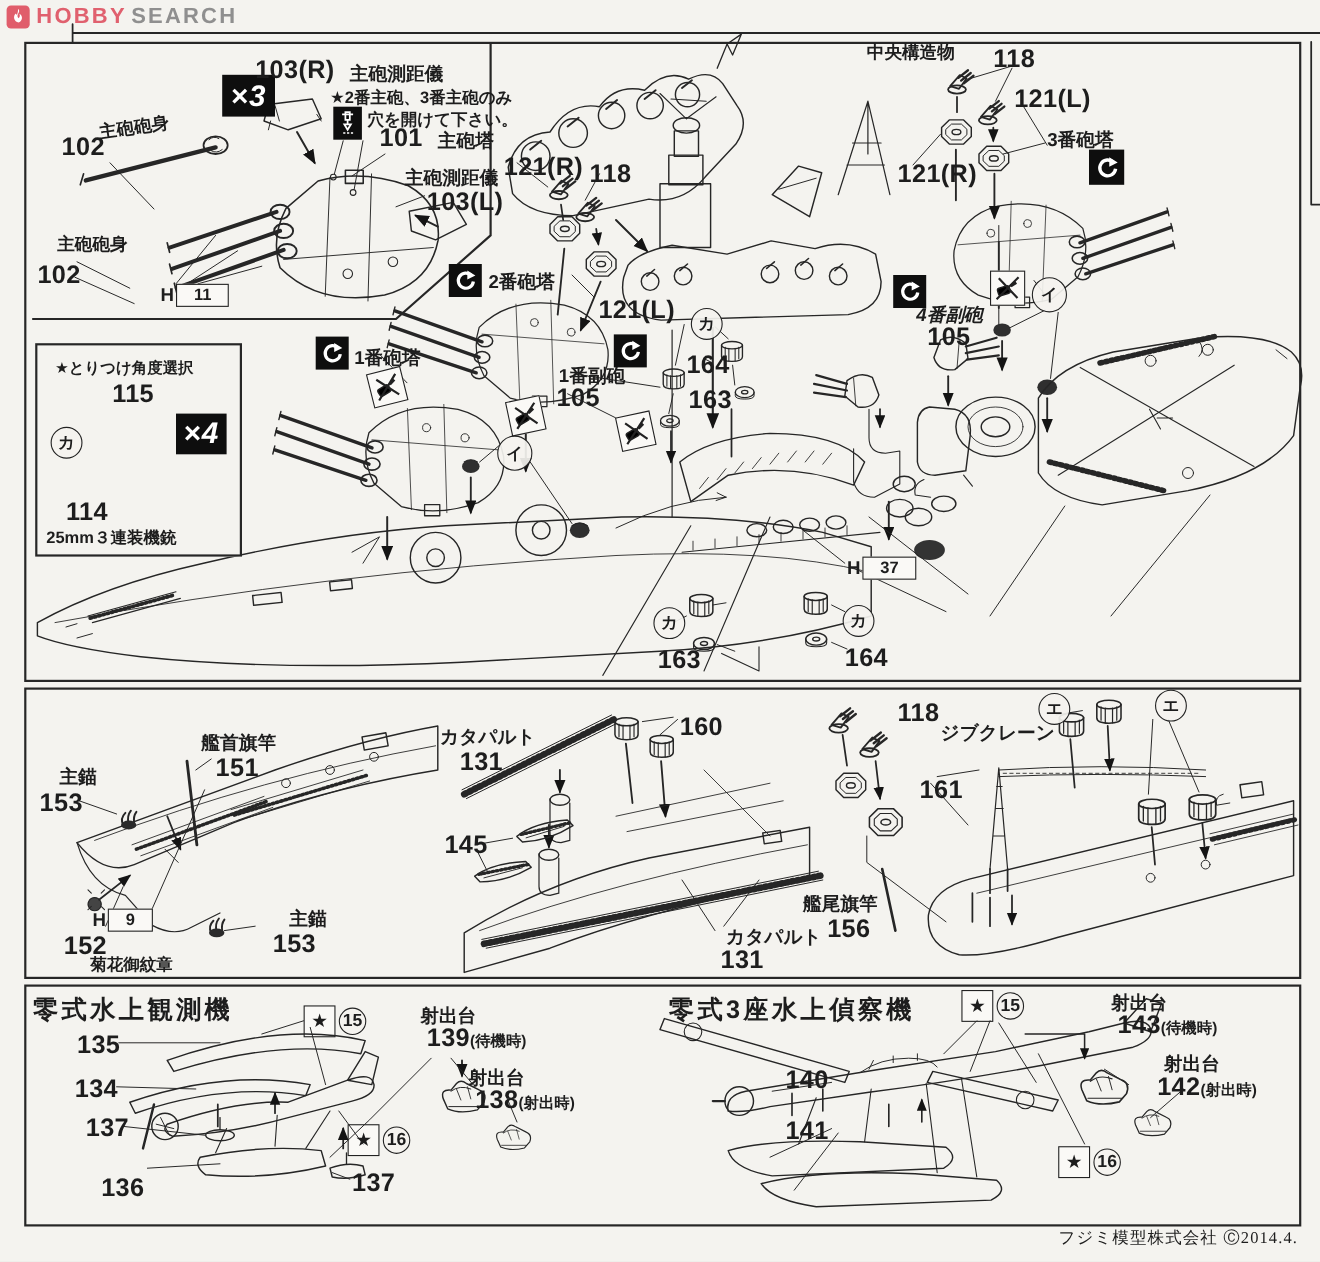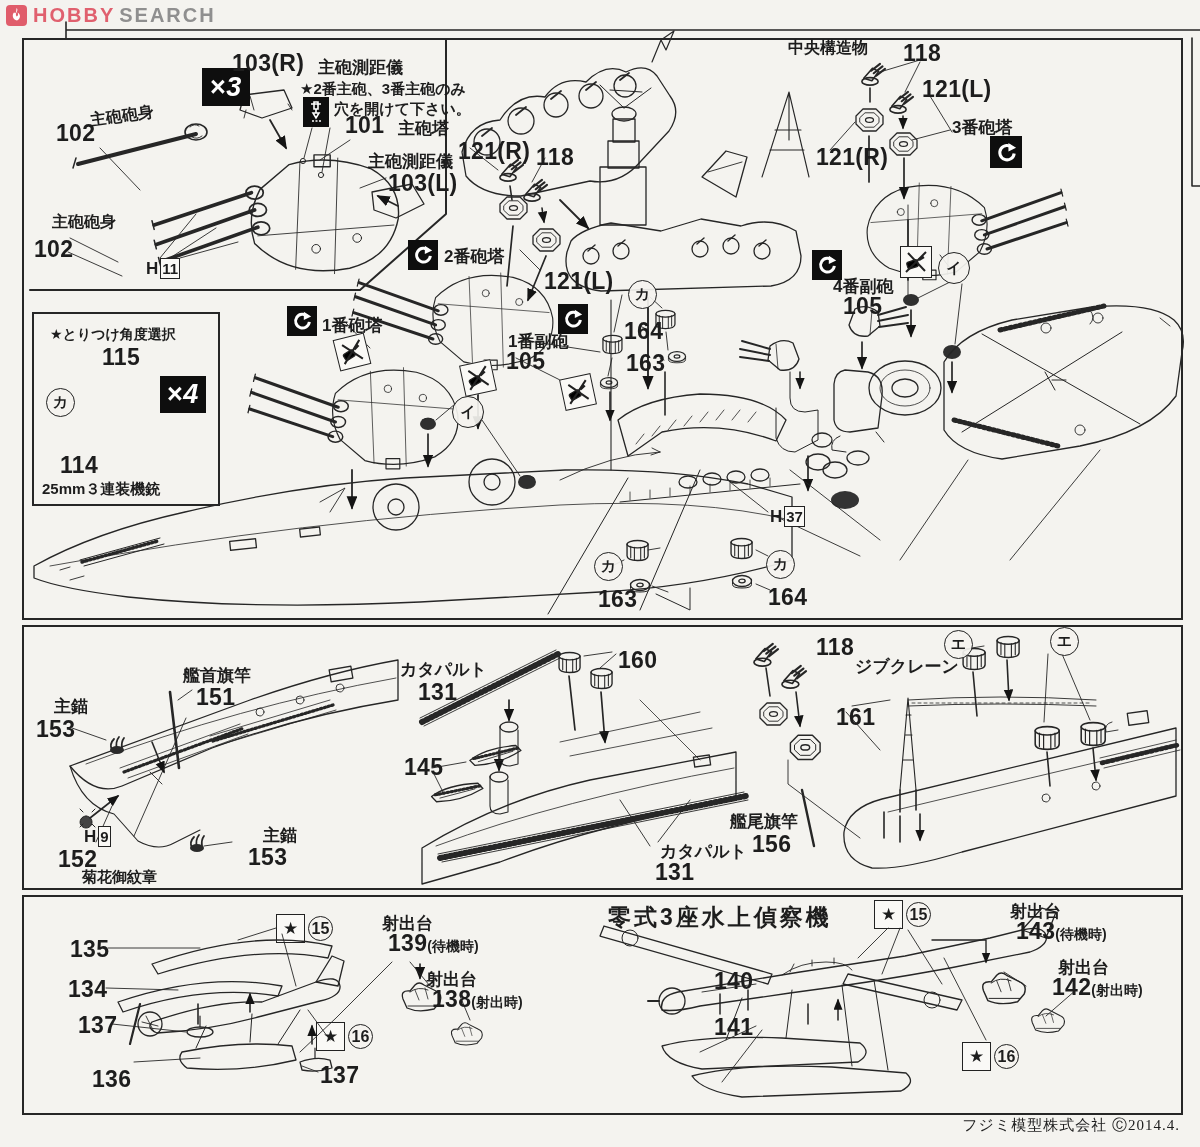--- a/index.html
+++ b/index.html
@@ -12,21 +12,21 @@
   .title{font-size:26px;font-weight:bold;letter-spacing:3px;}
   .title.md{font-size:23px;}
   .secbox{position:absolute;border:2px solid #262626;}
   .ibox{position:absolute;background:#0e0e0e;color:#fff;display:flex;align-items:center;justify-content:center;}
   .qty{font-size:27px;font-weight:bold;font-style:italic;letter-spacing:1px;}
   .wbox{position:absolute;background:#faf9f6;border:1.7px solid #222;display:flex;align-items:center;justify-content:center;}
   .circ{position:absolute;border:1.7px solid #222;border-radius:50%;width:27px;height:27px;
         display:flex;align-items:center;justify-content:center;font-size:15px;font-weight:600;background:rgba(244,243,239,.92);}
   .circ.sm{width:23px;height:23px;font-size:16px;font-weight:bold;}
   .hnum{font-weight:bold;font-size:17px;display:flex;align-items:center;}
-  .hbox{border:1.6px solid #222;padding:0 1px;font-weight:bold;font-size:15px;background:#faf9f6;margin-left:2px;line-height:19px;}
+  .hbox{border:1.6px solid #222;padding:0 15px;font-weight:bold;font-size:15px;background:#faf9f6;margin-left:2px;line-height:19px;}
   .brand{position:absolute;left:6px;top:4px;display:flex;align-items:center;gap:6px;}
   .brand .mark{width:21px;height:21px;background:#e05d6b;border-radius:4px;position:relative;}
   .brand .bt{font-size:20px;font-weight:bold;letter-spacing:2px;}
   .footer{font-family:"Liberation Serif","DejaVu Serif",serif;font-size:15px;letter-spacing:1px;}
 </style>
 </head>
 <body>
 
 <div class="page">
 
@@ -516,21 +516,21 @@
       </svg>
   </div>
   <div class="wbox" style="left:900px;top:246px;width:30px;height:30px;z-index:4;">
     <svg width="24" height="24" viewBox="0 0 24 24">
         <rect x="3" y="11" width="11" height="7" rx="2" stroke="#222" stroke-width="1.3" transform="rotate(-18 8 14)"></rect>
         <path d="M14,9 l5,-3.5 l1.6,2.4 l-5,3.2 z" fill="#222"></path>
         <path d="M2,22 L22,2 M4,3 L21,21" stroke="#222" stroke-width="2"></path>
       </svg>
   </div>
   <div class="circ" style="left:938px;top:252px;width:30px;height:30px;z-index:4;">イ</div>
-  <div class="abs jp" style="left:833px;top:275px;z-index:4;">4番副砲</div>
+  <div class="abs jp" style="left:833px;top:275px;z-index:4;font-style:italic;">4番副砲</div>
   <div class="abs num" style="left:843px;top:293px;z-index:4;">105</div>
 
   <div class="circ" style="left:628px;top:280px;z-index:4;">カ</div>
   <div class="abs num" style="left:624px;top:318px;z-index:4;">164</div>
   <div class="abs num" style="left:626px;top:350px;z-index:4;">163</div>
   <div class="circ" style="left:452px;top:396px;width:30px;height:30px;z-index:4;">イ</div>
 
   <div class="abs hnum" style="left:770px;top:506px;z-index:4;">
     <span>H</span>
       <span class="hbox">37</span>
@@ -571,20 +571,21 @@
   <div class="abs num" style="left:655px;top:859px;z-index:4;">131</div>
 
   <div class="abs num" style="left:816px;top:634px;z-index:4;">118</div>
   <div class="abs jp" style="left:855px;top:655px;z-index:4;">ジブクレーン</div>
   <div class="abs num" style="left:836px;top:704px;z-index:4;">161</div>
   <div class="circ" style="left:944px;top:630px;z-index:4;">エ</div>
   <div class="circ" style="left:1050px;top:627px;z-index:4;">エ</div>
   <div class="abs jp" style="left:730px;top:810px;z-index:4;">艦尾旗竿</div>
   <div class="abs num" style="left:752px;top:831px;z-index:4;">156</div>
 
+  <div class="abs title md" style="left:30px;top:902px;z-index:4;">零式水上観測機</div>
   <div class="abs num" style="left:70px;top:936px;z-index:4;">135</div>
   <div class="abs num" style="left:68px;top:976px;z-index:4;">134</div>
   <div class="abs num" style="left:78px;top:1012px;z-index:4;">137</div>
   <div class="abs num" style="left:92px;top:1050px;z-index:4;margin-top:16px;">136</div>
   <div class="abs num" style="left:320px;top:1062px;z-index:4;">137</div>
   <div class="wbox" style="left:276px;top:914px;width:27px;height:27px;font-size:17px;">
       <span>★</span>
     </div>
   <div class="circ sm" style="left:308px;top:916px;z-index:4;">15</div>
   <div class="wbox" style="left:316px;top:1022px;width:27px;height:27px;font-size:17px;">

